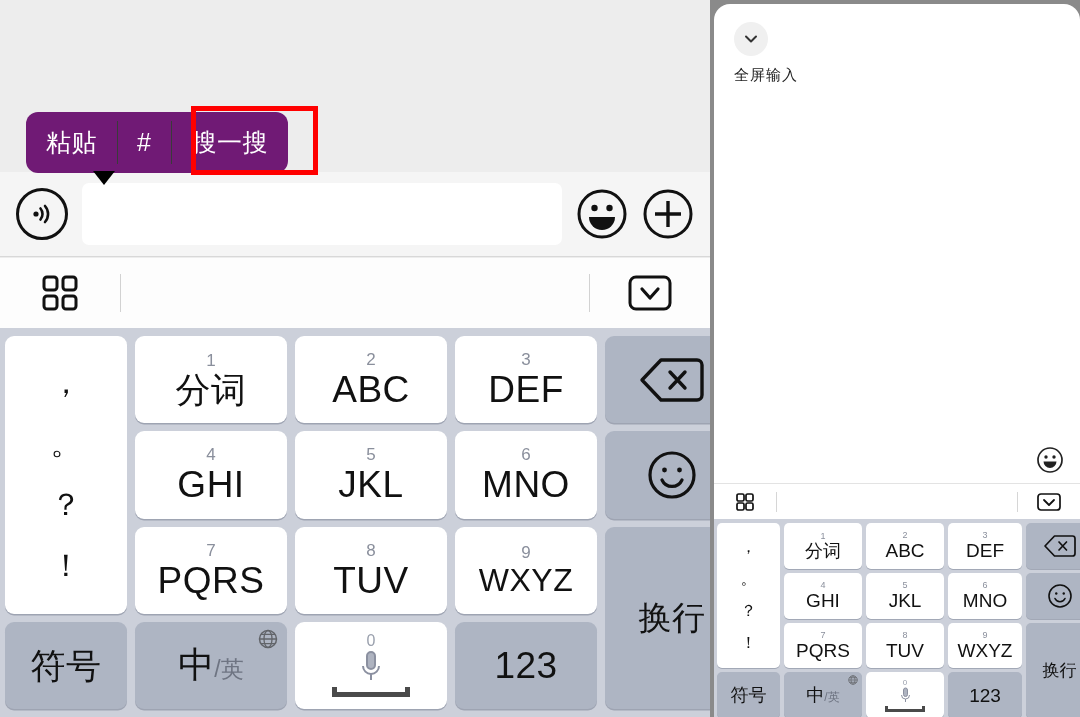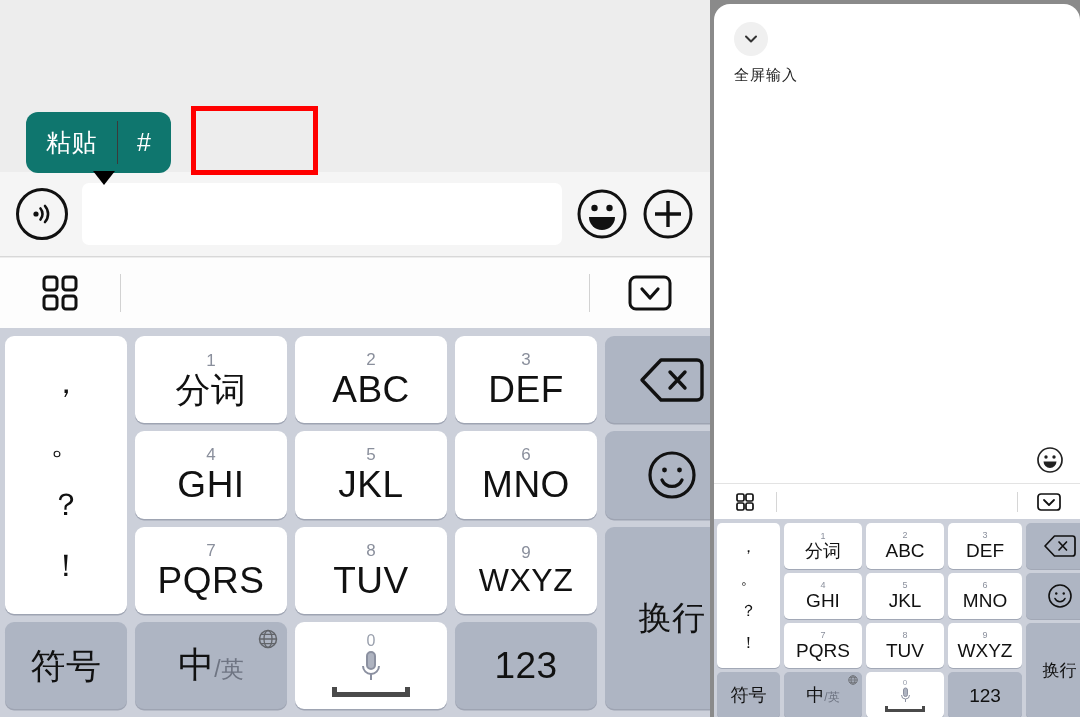--- a/index.html
+++ b/index.html
@@ -16,21 +16,21 @@
     position: absolute; left: 0; top: 0;
     width: 710px; height: 717px;
     background: #ededed;
     overflow: hidden;
   }
 
   
   .ctx-menu {
     position: absolute; left: 26px; top: 112px;
     height: 61px;
-    background: #0f766e;
+    background: #701a75;
     border-radius: 12px;
     display: flex; align-items: stretch;
     z-index: 30;
   }
   .ctx-item {
     display: flex; align-items: center; justify-content: center;
     color: #ffffff;
     font-size: 25px;
     padding: 0 20px;
     position: relative;
@@ -252,20 +252,23 @@
 
   <div class="left-panel">
 
     <div class="ctx-menu">
       <div class="ctx-item">
         <span>粘贴</span>
       </div>
       <div class="ctx-item">
         <span>#</span>
       </div>
+      <div class="ctx-item">
+        <span>搜一搜</span>
+      </div>
     </div>
     <div class="ctx-tail"></div>
     <div class="ctx-highlight"></div>
 
     <div class="input-bar">
       <div class="voice-btn">
         <svg width="30" height="30" viewBox="0 0 30 30">
           <circle cx="9" cy="15" r="2.6" fill="#111"></circle>
           <path d="M13.5 9.5 A8.5 8.5 0 0 1 13.5 20.5" stroke="#111" stroke-width="2.6" fill="none" stroke-linecap="round"></path>
           <path d="M18 7 A12 12 0 0 1 18 23" stroke="#111" stroke-width="2.6" fill="none" stroke-linecap="round"></path>

